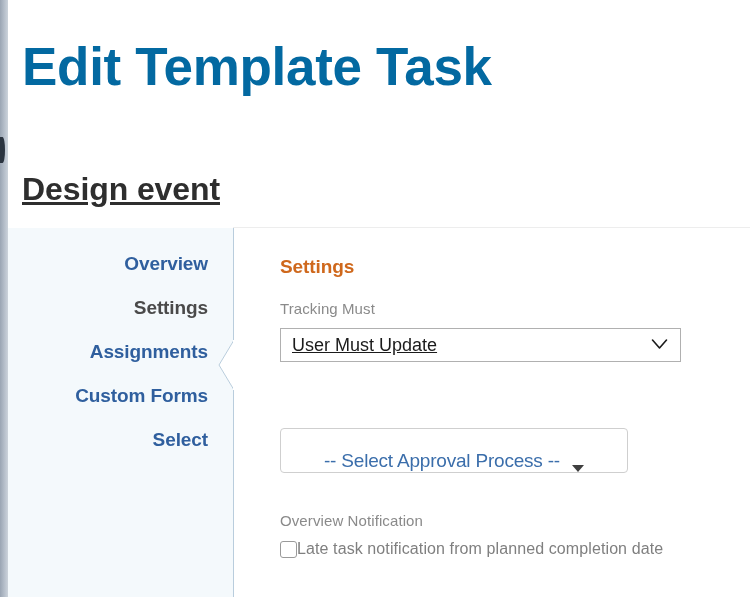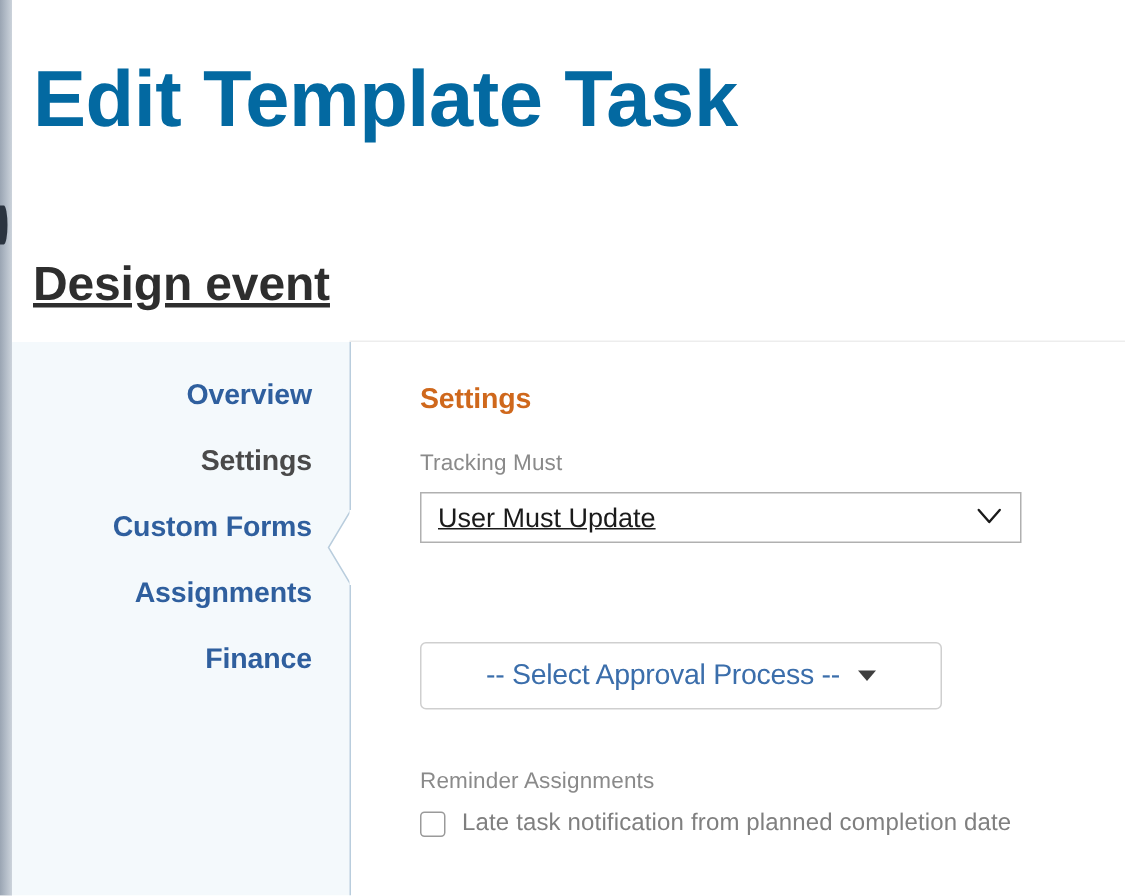--- a/index.html
+++ b/index.html
@@ -220,21 +220,21 @@
     position: absolute;
     left: 46px;
     top: 200px;
     width: 348px;
     height: 45px;
     border: 1px solid #cfcfcf;
     border-radius: 4px;
     background: #ffffff;
     box-sizing: border-box;
     display: flex;
-    align-items: center;
+    align-items: flex-end;
     justify-content: center;
     gap: 12px;
     cursor: pointer;
   }
   #approval-value {
     font-size: 19px;
     color: #3b6eab;
     white-space: nowrap;
     letter-spacing: -0.2px;
   }
@@ -247,21 +247,20 @@
   }
 
   
   #reminder-label { top: 284px; }
   #reminder-row {
     position: absolute;
     left: 46px;
     top: 312px;
     display: flex;
     align-items: center;
-    gap: 11px;
     cursor: pointer;
   }
   #reminder-checkbox {
     width: 17px;
     height: 17px;
     border: 1.5px solid #9a9a9a;
     border-radius: 3px;
     background: #ffffff;
     box-sizing: border-box;
     flex: 0 0 auto;
@@ -288,23 +287,23 @@
     <div id="task-name">Design event</div>
   </div>
   <div id="header-divider"></div>
 
   <div id="body-area">
 
     <div id="sidebar">
       <div id="sidebar-nav">
         <div class="nav-item">Overview</div>
         <div class="nav-item active">Settings</div>
+        <div class="nav-item">Assignments</div>
         <div class="nav-item">Custom Forms</div>
-        <div class="nav-item">Assignments</div>
-        <div class="nav-item">Finance</div>
+        <div class="nav-item">Select</div>
       </div>
     </div>
 
     <div id="active-notch">
       <svg width="16" height="50" viewBox="0 0 16 50">
         <path d="M16,0 L16,50 L1,25 Z" fill="#ffffff" stroke="#b9cddd" stroke-width="1"></path>
         <rect x="15" y="0" width="2" height="50" fill="#ffffff"></rect>
       </svg>
     </div>
 
@@ -320,21 +319,21 @@
           <path d="M1.5,2 L8.5,10 L15.5,2" fill="none" stroke="#1b1b1b" stroke-width="1.6" stroke-linecap="round" stroke-linejoin="round"></path>
         </svg>
       </div>
 
 
       <div id="approval-dropdown">
         <span id="approval-value">-- Select Approval Process --</span>
         <span id="approval-caret"></span>
       </div>
 
-      <div class="field-label" id="reminder-label">Reminder Assignments</div>
+      <div class="field-label" id="reminder-label">Overview Notification</div>
 
       <div id="reminder-row">
         <span id="reminder-checkbox"></span>
         <span id="reminder-text">Late task notification from planned completion date</span>
       </div>
 
     </div>
   </div>
 </div>
 

